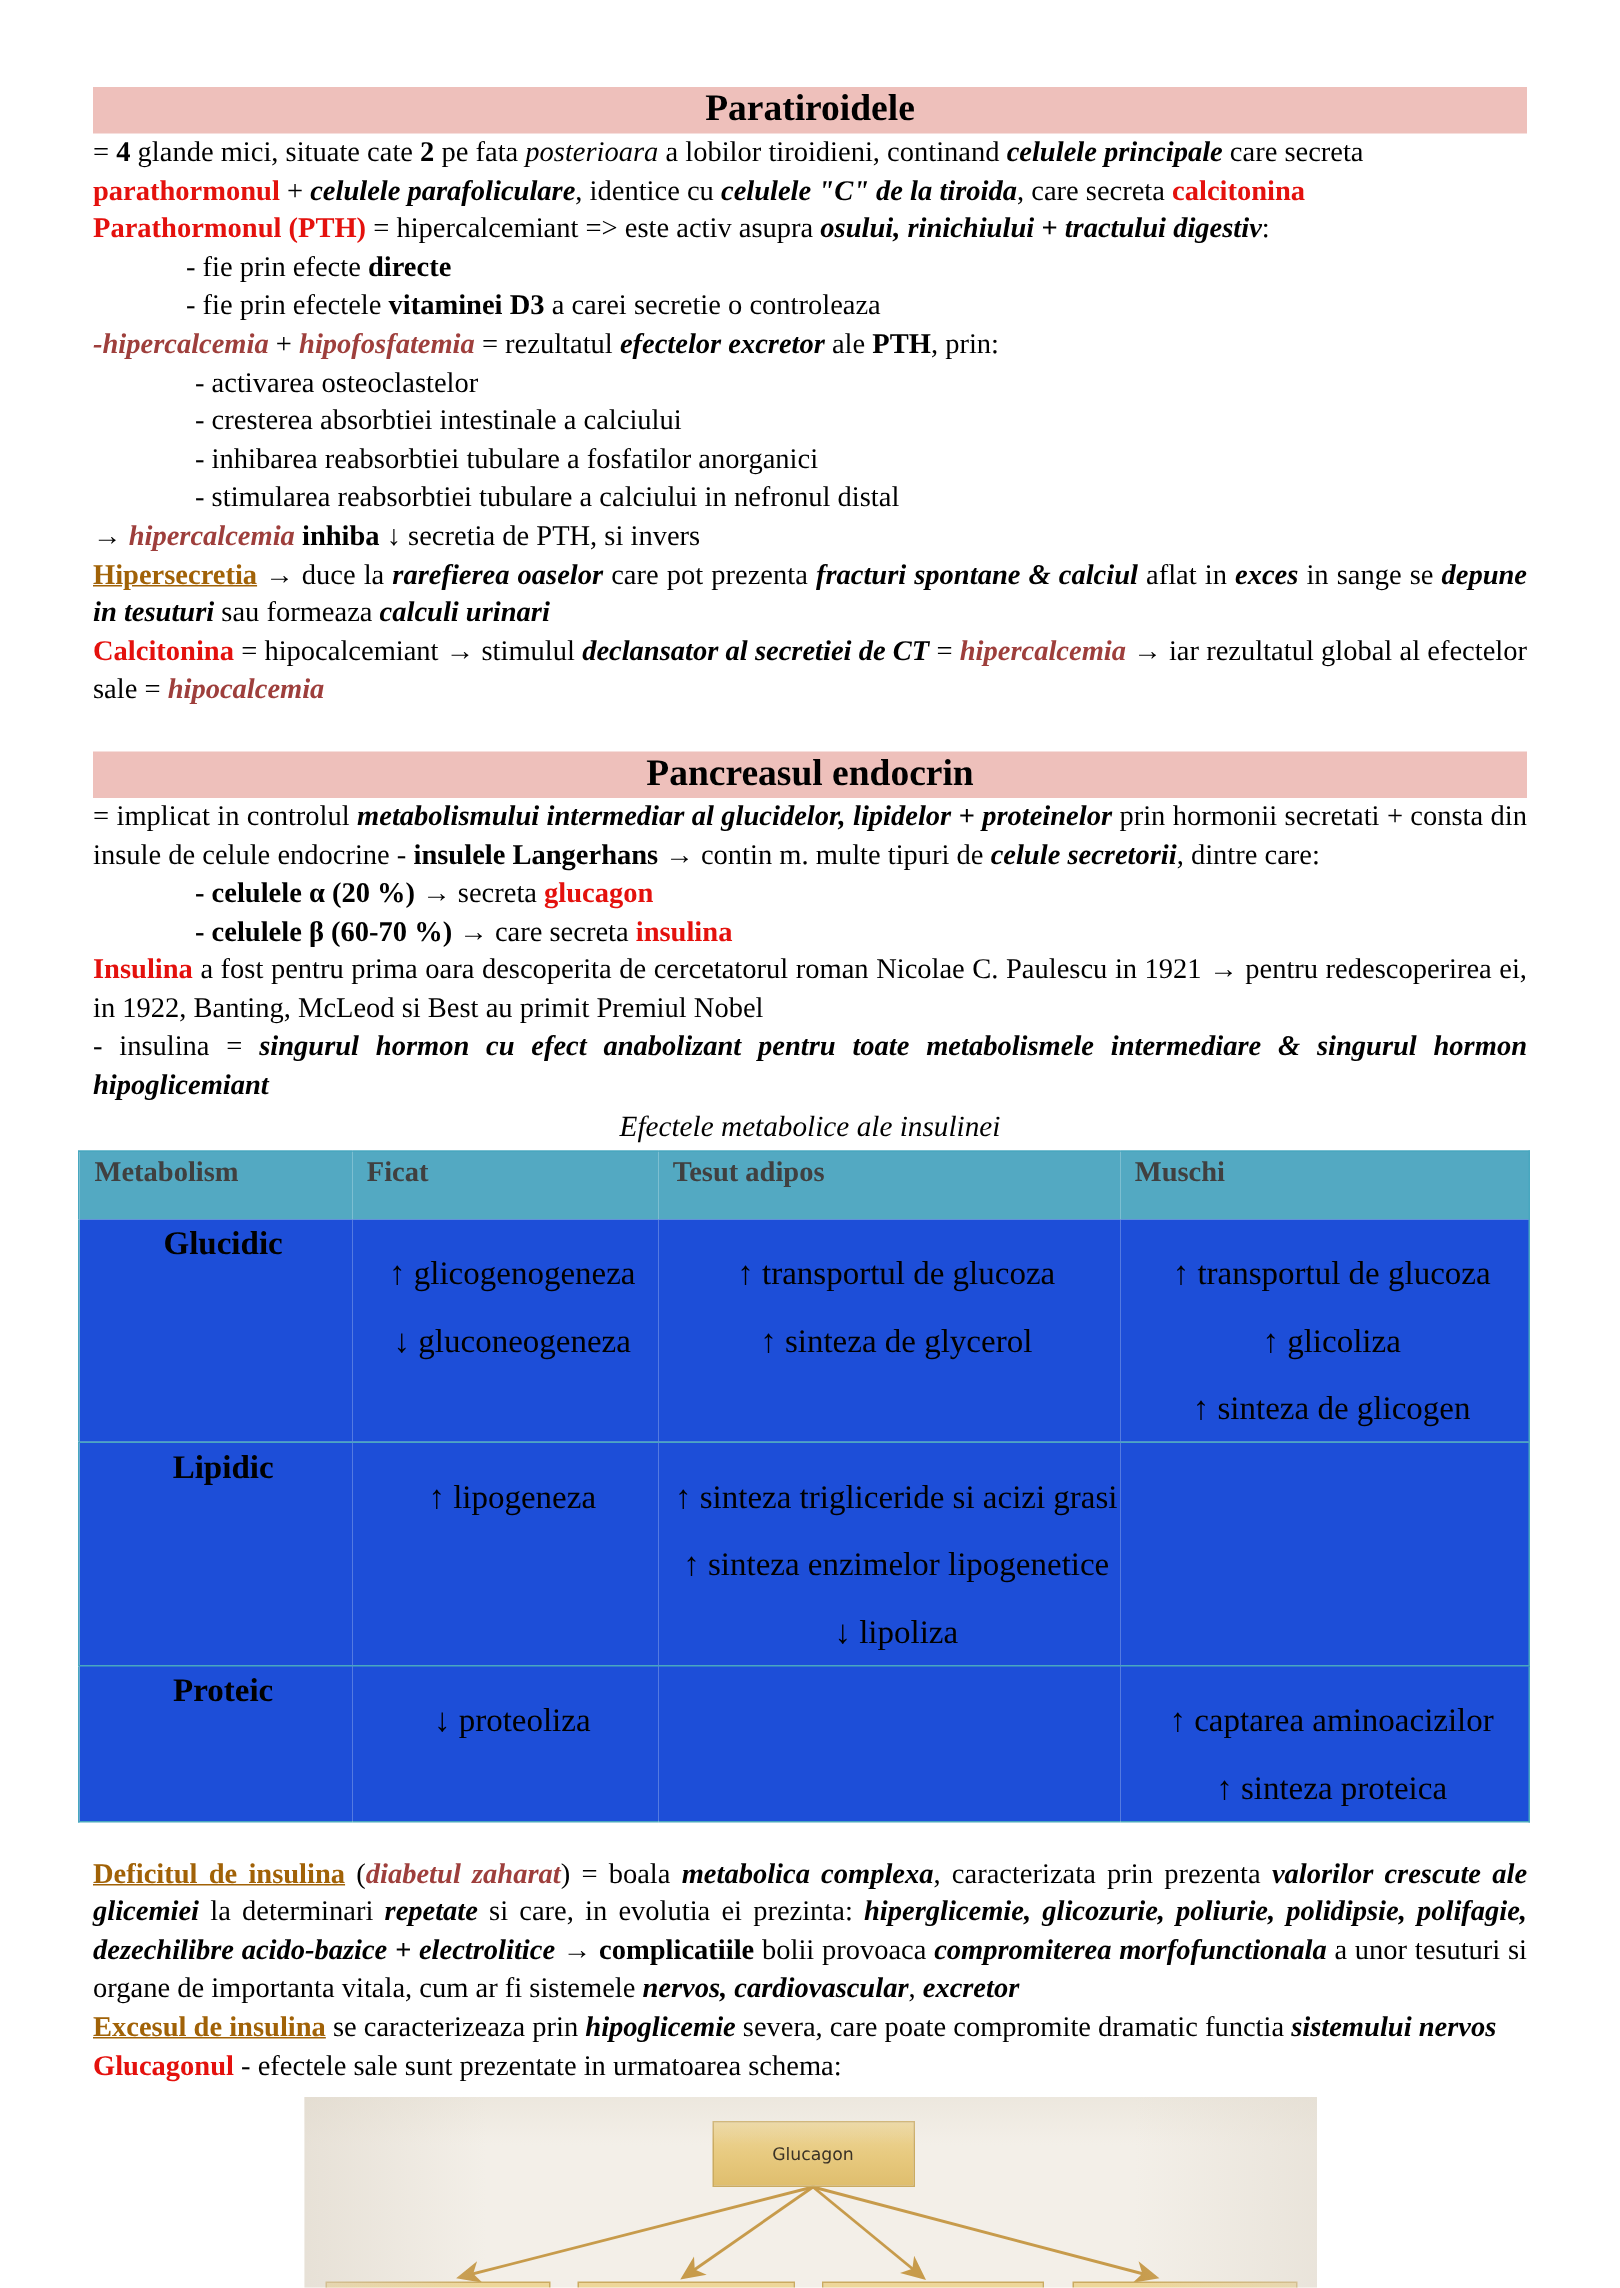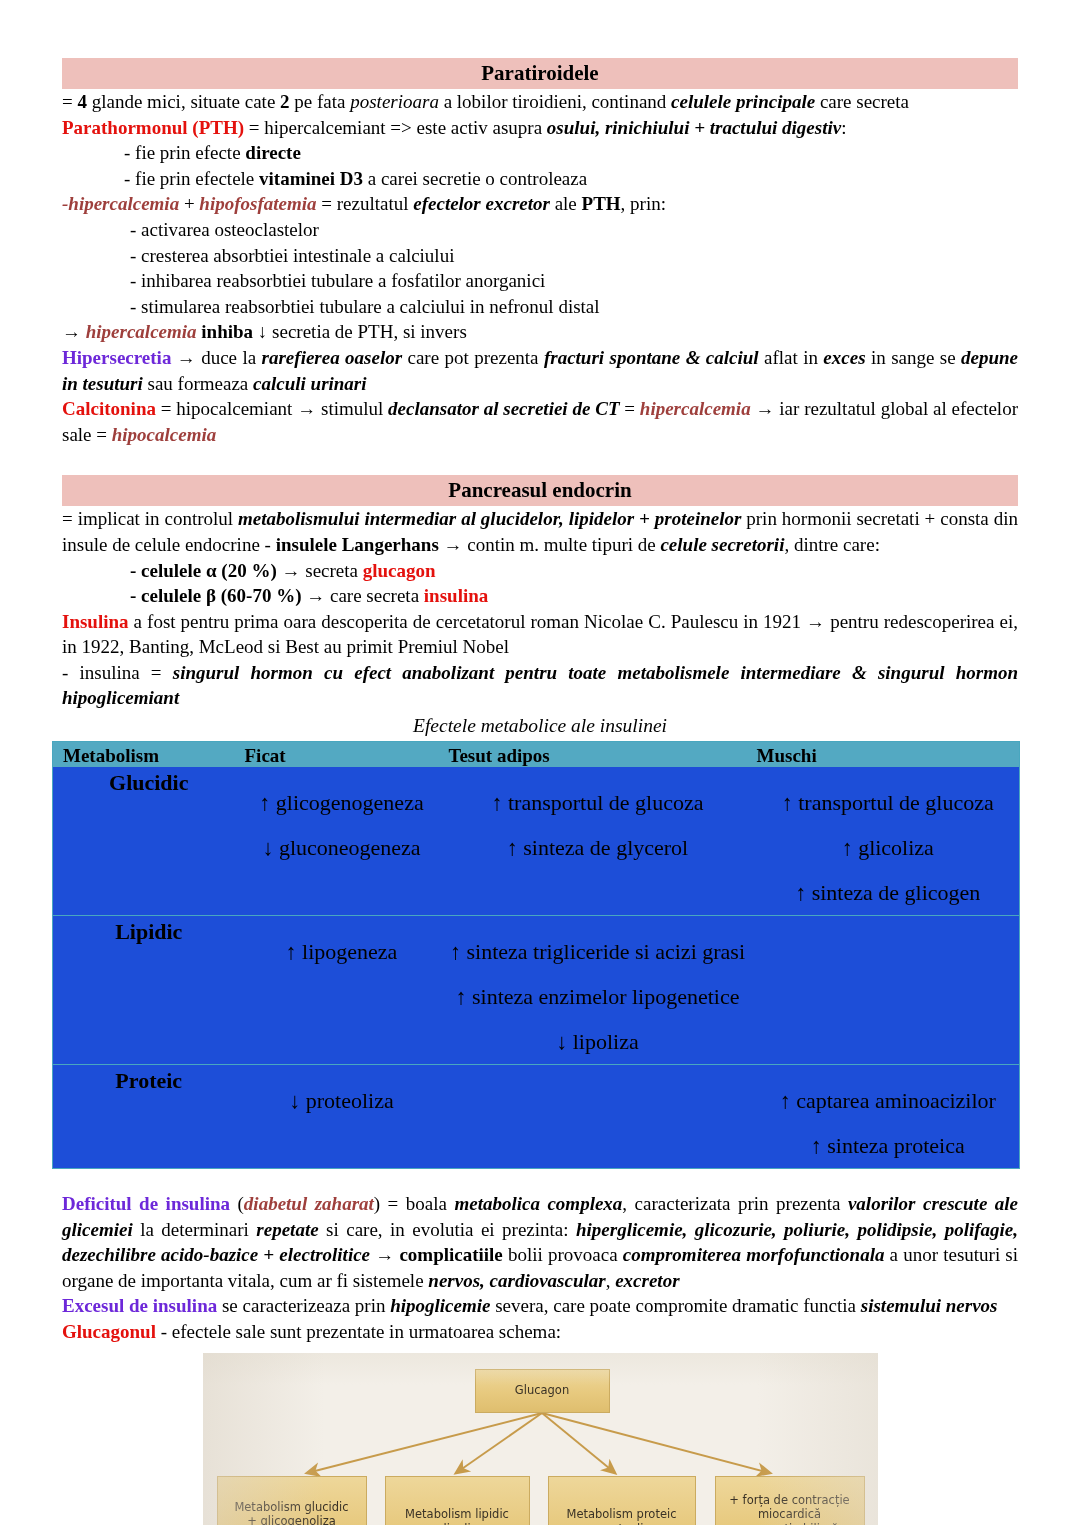--- a/index.html
+++ b/index.html
@@ -20,21 +20,21 @@
     left: 62px;
     top: 58px;
     width: 956px;
   }
 
   
   .section-bar {
     background: #eec0bb;
     text-align: center;
     font-weight: bold;
-    font-size: 21px;
+    font-size: 25px;
     line-height: 26px;
     padding: 2px 0 3px 0;
     color: #000;
   }
 
   
   .para {
     font-size: 19px;
     line-height: 25.6px;
     text-align: justify;
@@ -45,21 +45,21 @@
   .para.nojust { text-align: left; }
   .indent-1 { padding-left: 62px; }
   .indent-2 { padding-left: 68px; }
 
   .b   { font-weight: bold; }
   .i   { font-style: italic; }
   .bi  { font-weight: bold; font-style: italic; }
   .red { color: #e4110d; }
   .red.b { color: #e4110d; }
   .maroon { color: #9e3f3c; }
-  .navy { color: #6d28d9; }
+  .navy { color: #a16207; text-decoration: underline; }
 
   
   .table-caption {
     text-align: center;
     font-weight: normal;
     font-style: italic;
     font-size: 19.5px;
     line-height: 26px;
     margin-top: 2px;
   }
@@ -68,25 +68,25 @@
   table.metab {
     border-collapse: collapse;
     width: 967px;
     margin-left: -10px;
     margin-top: 2px;
     table-layout: fixed;
     border: 1.5px solid #49a7bf;
   }
   table.metab th {
     background: #53a9c2;
-    color: #000000;
+    color: #404040;
     font-weight: bold;
     font-size: 19px;
     text-align: left;
-    padding: 3px 0 0 10px;
+    padding: 3px 0 20px 10px;
     vertical-align: top;
     border: none;
   }
   table.metab td {
     background: #1d4ed8;
     font-size: 22px;
     line-height: 25px;
     text-align: center;
     padding: 3px 0 10px 10px;
     vertical-align: top;
@@ -159,20 +159,21 @@
 </style>
 </head>
 <body>
 
 <div class="page">
 
   <div class="section-bar">Paratiroidele</div>
 
   <p class="para"><span>= </span><span class="b">4</span><span> glande mici, situate cate </span><span class="b">2</span><span> pe fata </span><span class="i">posterioara</span><span> a lobilor tiroidieni, continand </span><span class="bi">celulele principale</span><span> care secreta </span></p>
 
+  <p class="para nojust"><span class="b red">parathormonul</span><span> + </span><span class="bi">celulele parafoliculare</span><span>, identice cu </span><span class="bi">celulele "C" de la tiroida</span><span>, care secreta </span><span class="b red">calcitonina</span></p>
 
   <p class="para nojust"><span class="b red">Parathormonul (PTH)</span><span> = hipercalcemiant =&gt; este activ asupra </span><span class="bi">osului, rinichiului + tractului digestiv</span><span>:</span></p>
 
   <p class="para nojust indent-1"><span>- fie prin efecte </span><span class="b">directe</span></p>
 
   <p class="para nojust indent-1"><span>- fie prin efectele </span><span class="b">vitaminei D3</span><span> a carei secretie o controleaza</span></p>
 
   <p class="para nojust"><span class="bi maroon">-</span><span class="bi maroon">hipercalcemia</span><span> + </span><span class="bi maroon">hipofosfatemia</span><span> = rezultatul </span><span class="bi">efectelor excretor</span><span> ale </span><span class="b">PTH</span><span>, prin:</span></p>
 
   <p class="para nojust indent-2">- activarea osteoclastelor</p>

